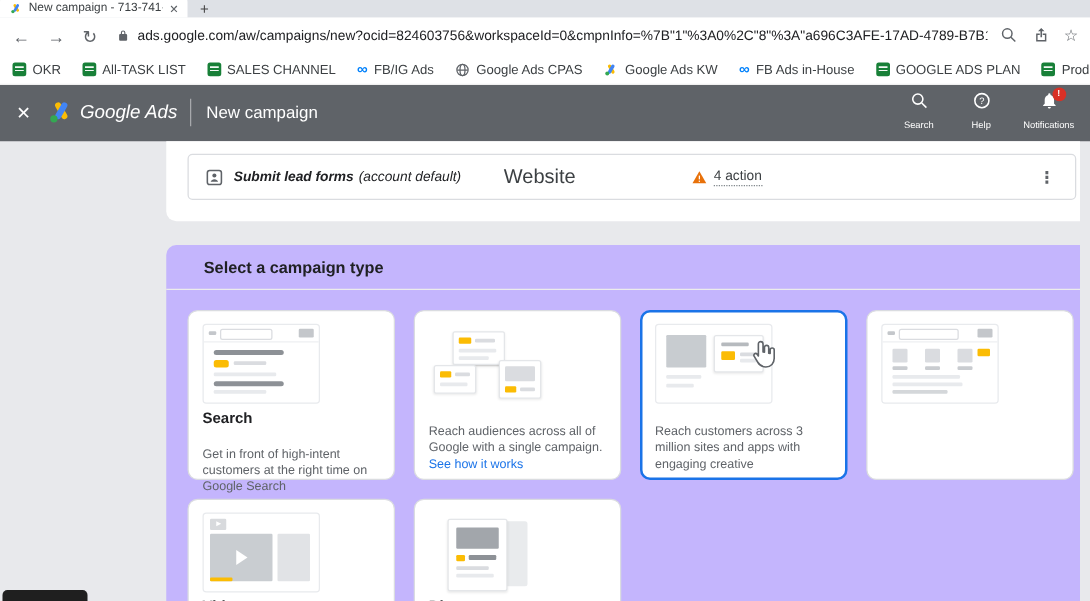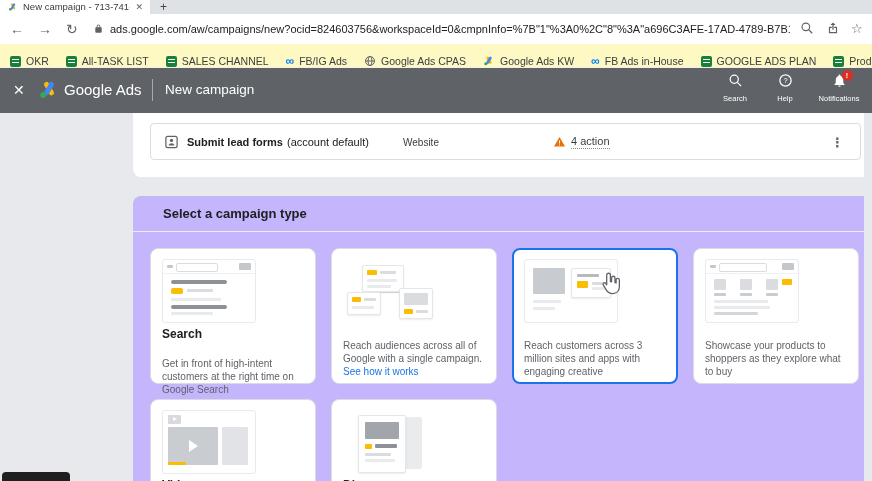--- a/index.html
+++ b/index.html
@@ -17,52 +17,52 @@
   
   .urlbar{position:absolute;left:0;top:14px;width:872px;height:30px;background:#fff;}
   .nav-ic{position:absolute;top:6px;font-size:14px;color:#5f6368;line-height:18px;}
   .lock{position:absolute;left:93px;top:9px;}
   .url-text{position:absolute;left:110px;top:9px;font-size:11px;color:#202124;white-space:nowrap;
             max-width:680px;overflow:hidden;}
   .ur-ic{position:absolute;top:7px;}
   .star{position:absolute;left:851px;top:7px;font-size:13px;color:#5f6368;}
 
   
-  .bookmarks{position:absolute;left:0;top:44px;width:872px;height:24px;background:#fef9c3;
-             display:flex;align-items:flex-end;gap:17px;padding-left:10px;box-sizing:border-box;
+  .bookmarks{position:absolute;left:0;top:44px;width:872px;height:24px;background:#ffffff;
+             display:flex;align-items:center;gap:17px;padding-left:10px;box-sizing:border-box;
              white-space:nowrap;overflow:hidden;border-bottom:1px solid #f0f0f0;}
   .bm{display:flex;align-items:center;gap:5px;font-size:10.5px;color:#3c4043;flex:0 0 auto;}
   .bi-sheets{width:11px;height:11px;background:#188038;border-radius:2px;position:relative;flex:0 0 auto;}
   .bi-sheets::after{content:"";position:absolute;left:2px;right:2px;top:3px;bottom:2px;
         background:repeating-linear-gradient(to bottom,rgba(255,255,255,.95) 0 1px,transparent 1px 3px);}
   .bi-meta{color:#0080fb;font-weight:bold;font-size:12px;line-height:11px;}
 
   
   .appbar{position:absolute;left:0;top:68px;width:872px;height:45px;background:#5f6368;color:#fff;}
   .ab-close{position:absolute;left:13px;top:14px;font-size:14px;color:#fff;}
   .ab-logo{position:absolute;left:38px;top:11px;}
-  .ab-brand{position:absolute;left:64px;top:13px;font-size:15px;color:#fff;}
+  .ab-brand{position:absolute;left:64px;top:13px;font-size:15px;color:#fff;font-style:italic;}
   .ab-div{position:absolute;left:152px;top:11px;width:1px;height:22px;background:rgba(255,255,255,.45);}
   .ab-title{position:absolute;left:165px;top:14px;font-size:13.5px;color:#fff;}
   .ab-actions{position:absolute;right:4px;top:5px;display:flex;}
   .ab-item{width:50px;text-align:center;}
   .ab-item .lbl{font-size:7.5px;line-height:1.2;margin-top:2px;color:#fff;}
   .bell-wrap{position:relative;display:inline-block;}
   .badge{position:absolute;top:-3px;right:-6px;width:11px;height:11px;background:#d93025;border-radius:50%;
          font-size:7px;font-weight:bold;color:#fff;line-height:11px;text-align:center;}
 
   
   .panel1{position:absolute;left:133px;top:113px;width:731px;height:64px;background:#fff;border-radius:0 0 0 8px;}
   .lf-box{position:absolute;left:17px;top:10px;width:711px;height:37px;border:1px solid #dadce0;border-radius:4px;
           box-sizing:border-box;background:#fff;}
   .lf-box>*{position:absolute;top:50%;transform:translateY(-50%);}
   .lf-icon{left:13px;}
-  .lf-text{left:36px;font-size:11px;color:#202124;display:flex;gap:4px;white-space:nowrap;}
+  .lf-text{left:36px;font-size:11px;color:#202124;display:flex;gap:4px;white-space:nowrap;font-style:italic;}
   .lf-text .t{font-weight:bold;}
-  .lf-type{left:252px;font-size:10px;color:#3c4043;text-align:center;}
+  .lf-type{left:252px;font-size:16px;color:#3c4043;text-align:center;}
   .lf-warn{left:402px;}
   .lf-action{left:420px;font-size:11px;color:#3c4043;border-bottom:1px dotted #80868b;padding-bottom:1px;}
   .lf-dots{right:16px;font-size:13px;color:#5f6368;font-weight:bold;}
 
   .panel2{position:absolute;left:133px;top:196px;width:731px;height:285px;background:#c4b5fd;border-radius:8px 0 0 0;}
   .sec-head{height:35px;border-bottom:1px solid #ececec;line-height:35px;padding-left:30px;
             font-size:13px;font-weight:bold;color:#202124;}
   .cards{width:714px;padding:16px 0 0 17px;display:flex;flex-wrap:wrap;gap:15px;}
   .card{width:166px;height:136px;border:1px solid #dadce0;border-radius:8px;background:#fff;
         padding:10px 11px;box-sizing:border-box;position:relative;}
@@ -300,21 +300,20 @@
           <div class="b" style="left:34px;top:19px;width:12px;height:11px;background:#dadce0"></div>
           <div class="b" style="left:60px;top:19px;width:12px;height:11px;background:#dadce0"></div>
           <div class="b" style="left:76px;top:19px;width:10px;height:6px;background:#fbbc04"></div>
           <div class="b" style="left:8px;top:33px;width:12px;height:3px;background:#c9ccd0"></div>
           <div class="b" style="left:34px;top:33px;width:12px;height:3px;background:#c9ccd0"></div>
           <div class="b" style="left:60px;top:33px;width:12px;height:3px;background:#c9ccd0"></div>
           <div class="b" style="left:8px;top:40px;width:54px;height:3px;background:#e8eaed"></div>
           <div class="b" style="left:8px;top:46px;width:56px;height:3px;background:#e8eaed"></div>
           <div class="b" style="left:8px;top:52px;width:44px;height:3px;background:#d4d7da"></div>
         </div>
-        <div class="card-desc">Showcase your products to shoppers as they explore what to buy</div>
       </div>
 
       <div class="card">
         <div class="illo">
           <div class="b" style="left:5px;top:4px;width:13px;height:9px;background:#d8dadd"></div>
           <div class="play" style="left:10px;top:6px;border-width:2.5px 0 2.5px 4px;border-color:transparent transparent transparent #fff"></div>
           <div class="b" style="left:5px;top:16px;width:50px;height:38px;background:#c9cdd1">
             <div class="play" style="left:21px;top:13px;border-width:6px 0 6px 9px;border-color:transparent transparent transparent #fff"></div>
             <div class="b" style="left:0;bottom:0;width:18px;height:3px;background:#fbbc04"></div>
           </div>

